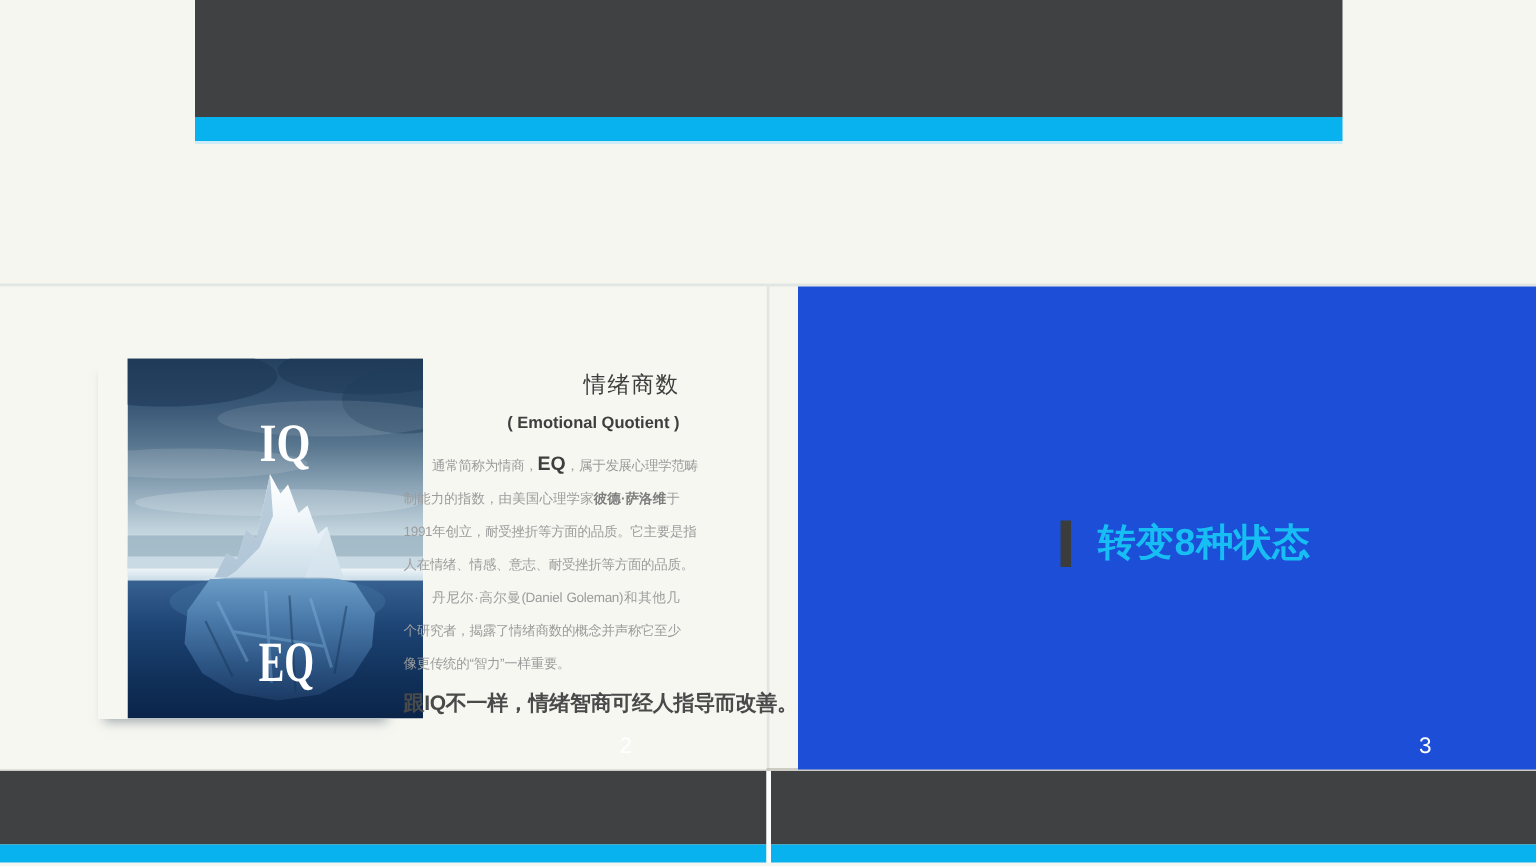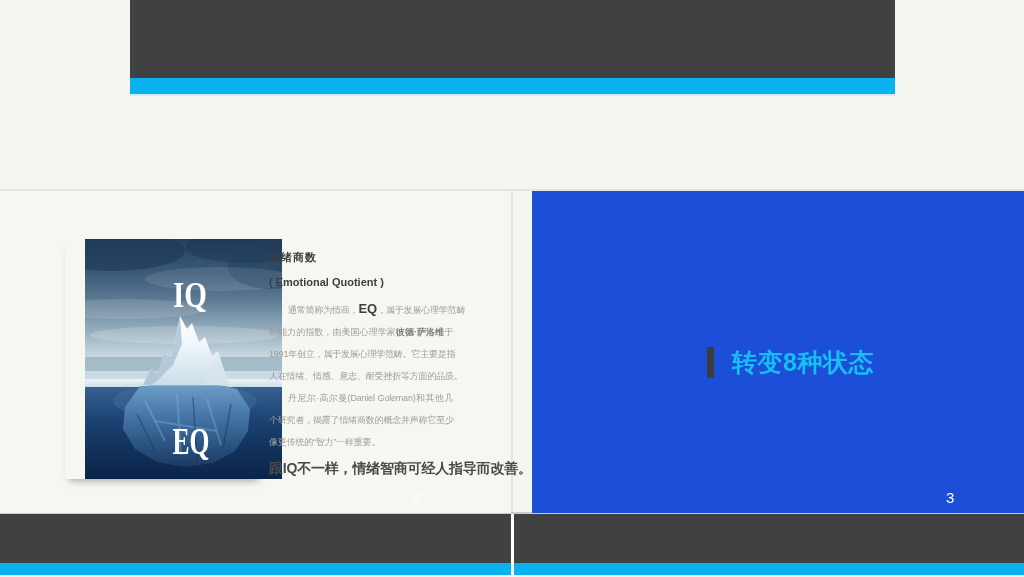--- a/index.html
+++ b/index.html
@@ -21,22 +21,22 @@
 
   
   .slide2{position:absolute;left:0;top:191px;width:511px;height:322px;background:#f6f7f1;}
   .slide3{position:absolute;left:532px;top:191px;width:511px;height:322px;background:#1d4ed8;}
 
   .iceberg{position:absolute;left:65px;top:48px;width:197px;height:240px;
            box-shadow:0 6px 7px -4px rgba(95,110,120,.55);padding-left:20px;}
   .iceberg svg{display:block;}
 
   .textcol{position:absolute;left:269px;top:59px;width:184px;}
-  .t-title{font-size:11px;font-weight:bold;color:#3e3e3e;text-align:left;line-height:14px;letter-spacing:1px;}
-  .t-sub{font-size:11px;font-weight:bold;color:#3e3e3e;text-align:left;line-height:14px;margin-top:11px;}
+  .t-title{font-size:15px;font-weight:normal;color:#3e3e3e;text-align:right;line-height:14px;letter-spacing:1px;}
+  .t-sub{font-size:11px;font-weight:bold;color:#3e3e3e;text-align:right;line-height:14px;margin-top:11px;}
   .para{margin-top:9px;}
   .pline{font-size:9px;color:#9c9c9c;line-height:22px;text-align:justify;text-align-last:justify;
          letter-spacing:-0.2px;white-space:nowrap;}
   .pline.lastline{text-align:center;text-align-last:left;}
   .pline .eq-strong{font-size:13px;font-weight:bold;color:#3e3e3e;letter-spacing:0;}
   .pline .name-strong{font-weight:bold;color:#7d7d7d;}
   .indent{padding-left:19px;}
   .conclusion{margin-top:7px;font-size:14px;font-weight:bold;color:#4a4a4a;line-height:16px;
               letter-spacing:-0.2px;white-space:nowrap;}
 
@@ -130,21 +130,21 @@
       </svg>
     </div>
 
     <div class="textcol">
       <div class="t-title">情绪商数</div>
       <div class="t-sub">( Emotional Quotient )</div>
 
       <div class="para">
         <div class="pline indent"><span>通常简称为情商，</span><span class="eq-strong">EQ</span><span>，属于发展心理学范畴</span></div>
         <div class="pline"><span>制能力的指数，由美国心理学家</span><span class="name-strong">彼德·萨洛维</span><span>于</span></div>
-        <div class="pline">1991年创立，属于发展心理学范畴。它主要是指</div>
+        <div class="pline">1991年创立，耐受挫折等方面的品质。它主要是指</div>
         <div class="pline">人在情绪、情感、意志、耐受挫折等方面的品质。</div>
       </div>
 
       <div>
         <div class="pline indent">丹尼尔·高尔曼(Daniel Goleman)和其他几</div>
         <div class="pline">个研究者，揭露了情绪商数的概念并声称它至少</div>
         <div class="pline lastline">像更传统的“智力”一样重要。</div>
       </div>
 
       <div class="conclusion">跟IQ不一样，情绪智商可经人指导而改善。</div>

